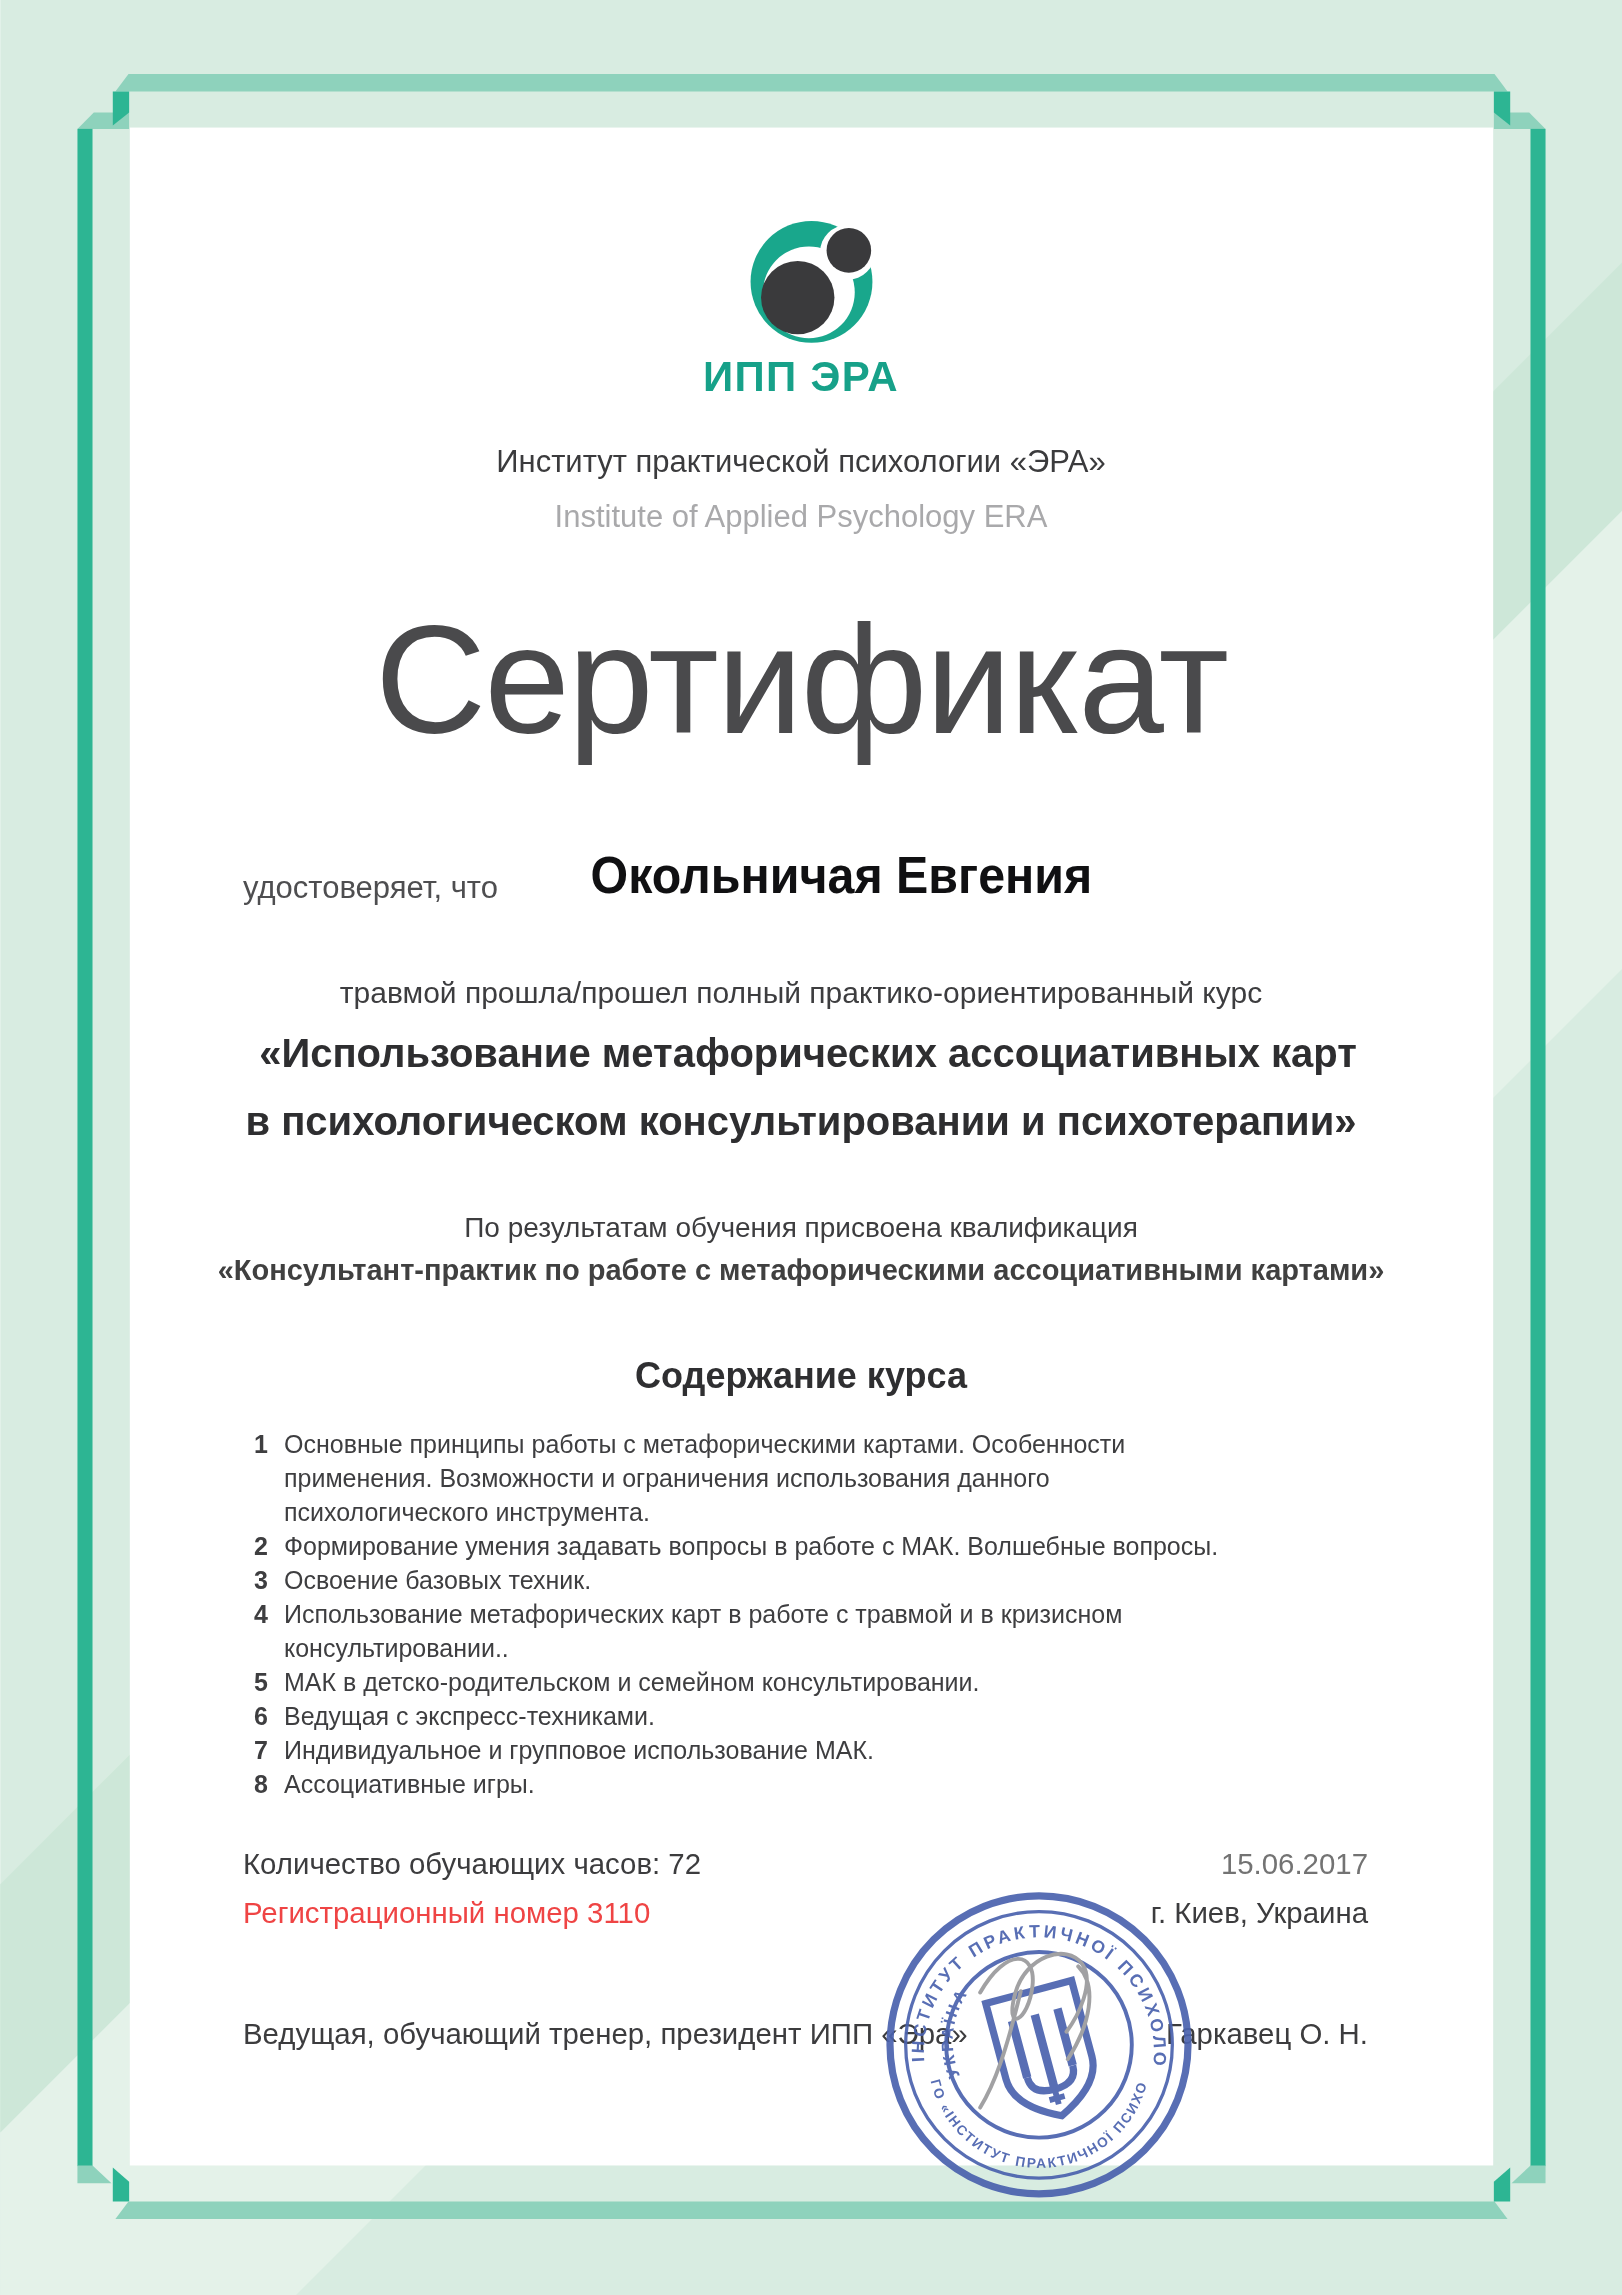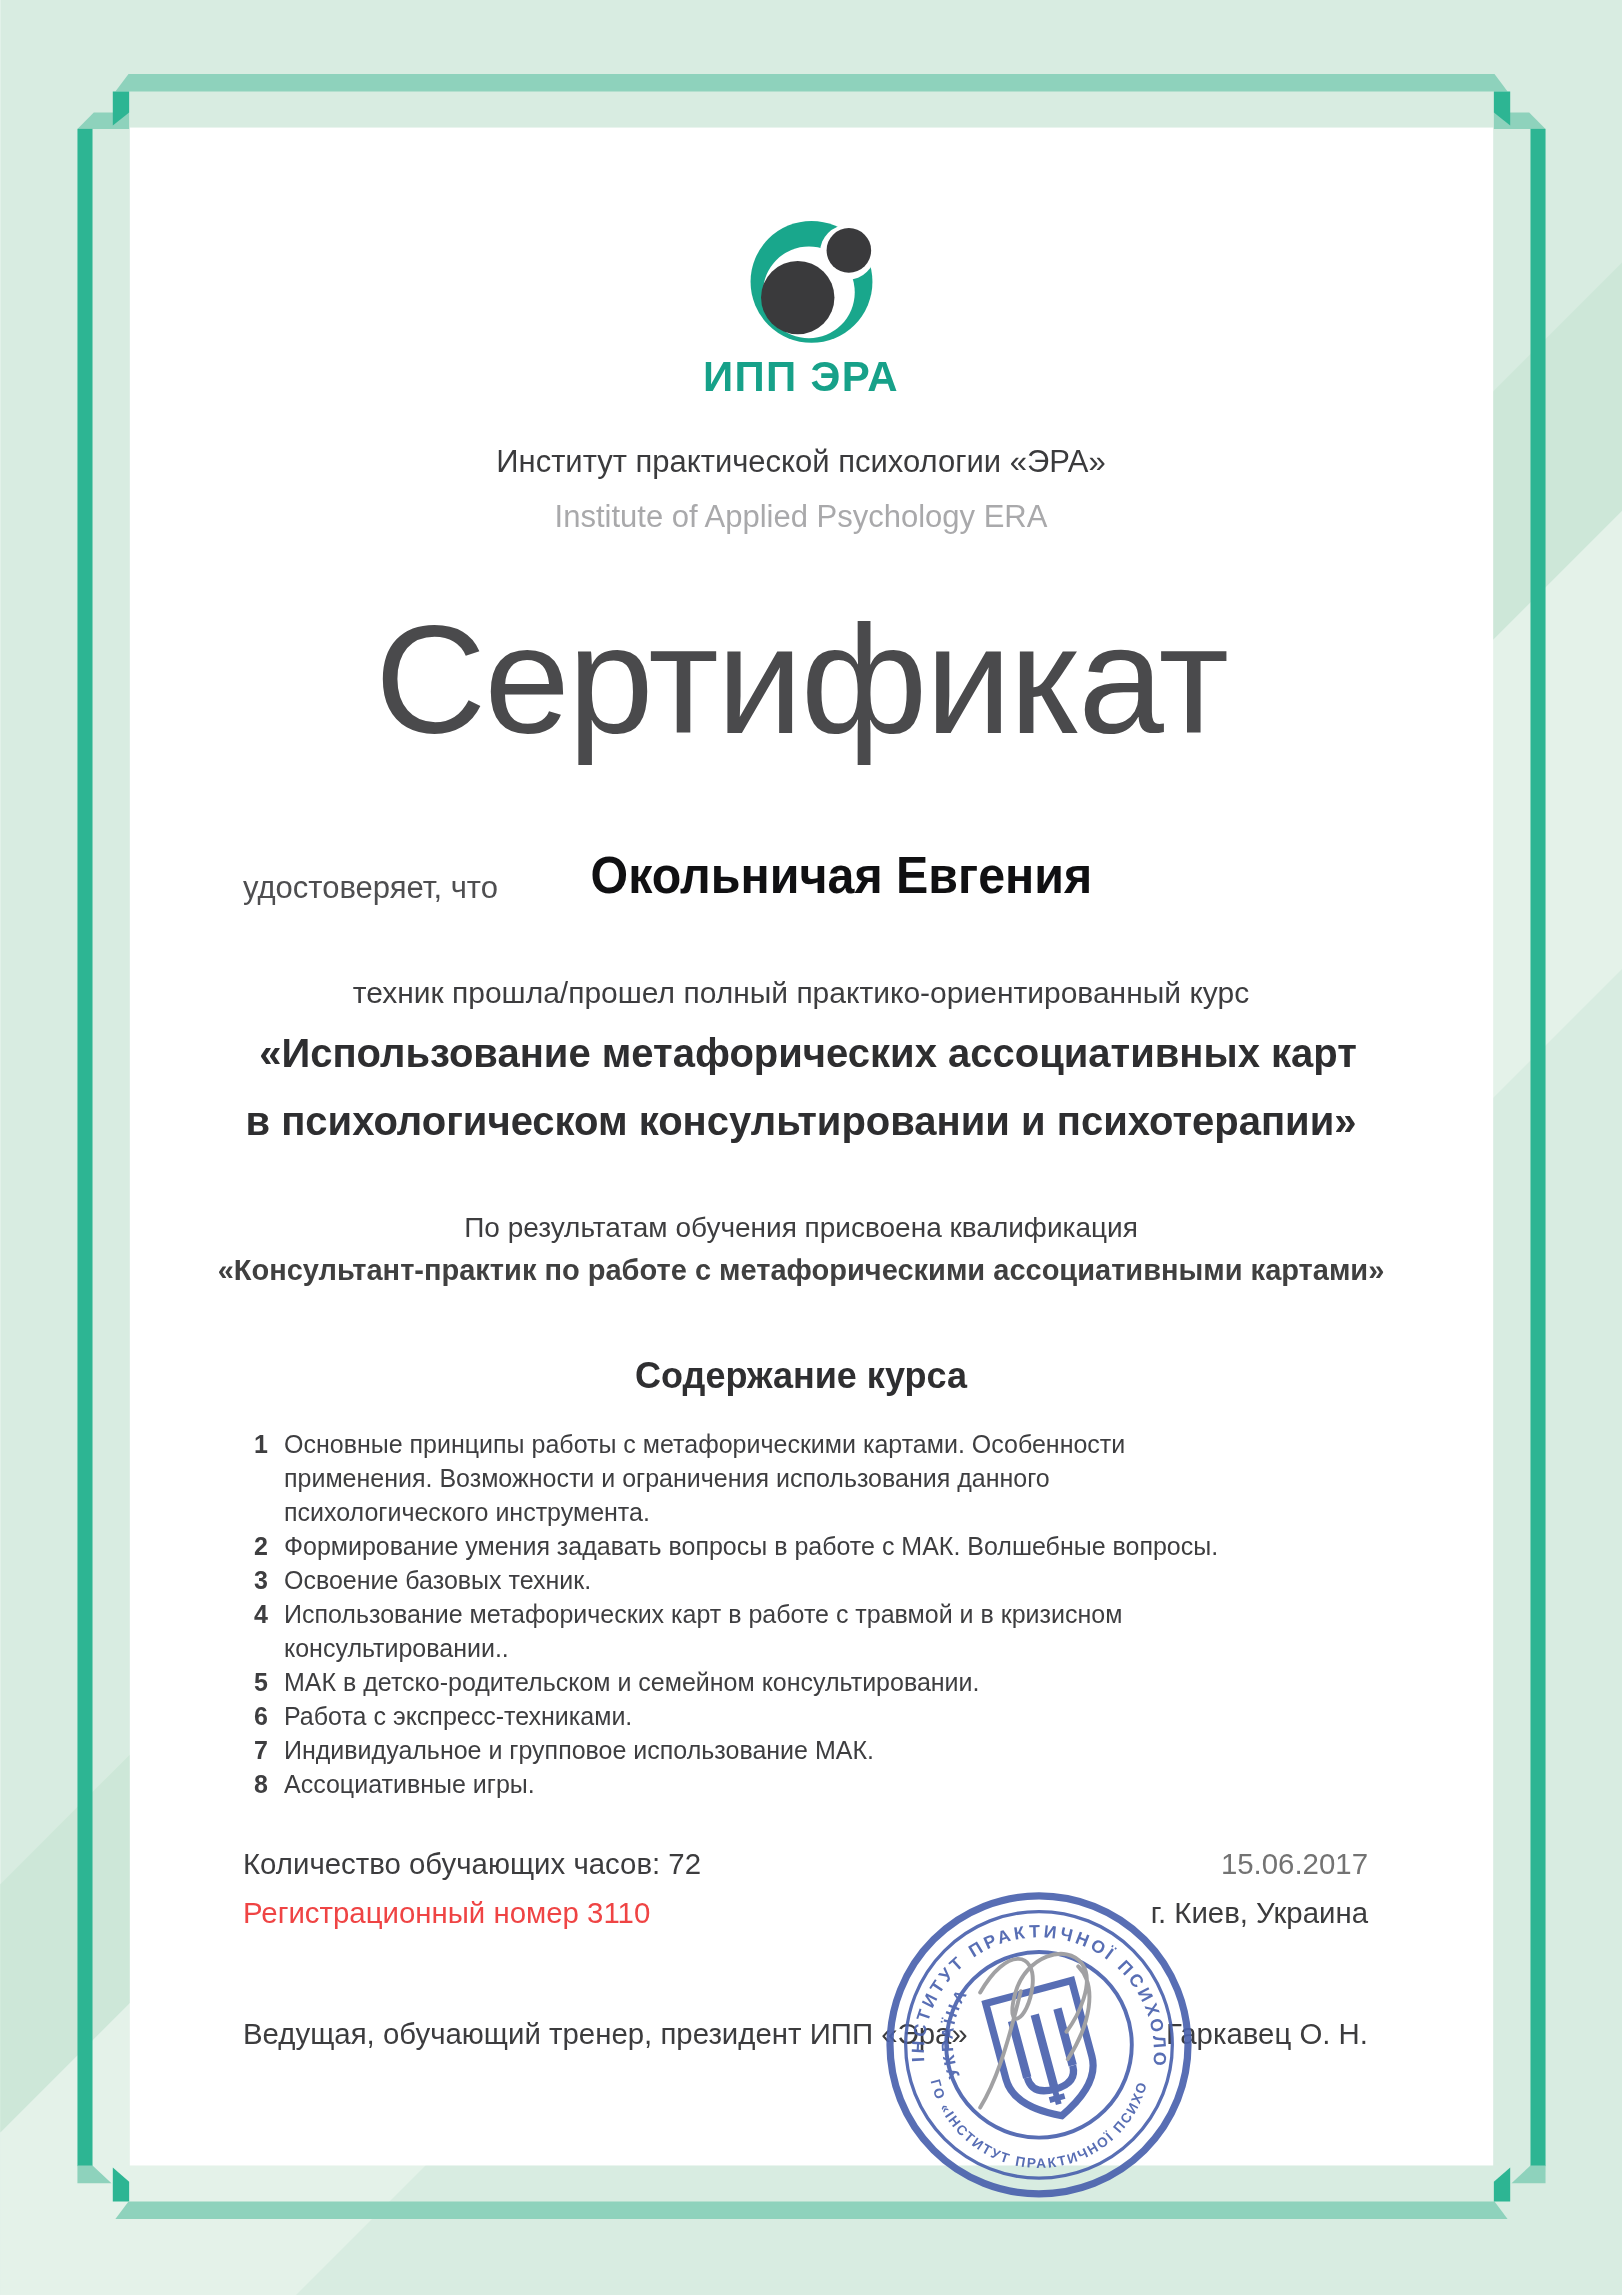--- a/index.html
+++ b/index.html
@@ -77,21 +77,21 @@
   </svg>
   <div class="txt center brand">ИПП ЭРА</div>
 
   <div class="txt center org-ru">Институт практической психологии «ЭРА»</div>
   <div class="txt center org-en">Institute of Applied Psychology ERA</div>
   <div class="txt center cert-title">Сертификат</div>
 
   <div class="txt certifies">удостоверяет, что</div>
   <div class="txt recipient">Окольничая Евгения</div>
 
-  <div class="txt center course-intro">техник прошла/прошел полный практико-ориентированный курс</div>
+  <div class="txt center course-intro">травмой прошла/прошел полный практико-ориентированный курс</div>
   <div class="txt center course-l1">«Использование метафорических ассоциативных карт</div>
   <div class="txt center course-l2">в психологическом консультировании и психотерапии»</div>
 
   <div class="txt center qual-intro">По результатам обучения присвоена квалификация</div>
   <div class="txt center qual-name">«Консультант-практик по работе с метафорическими ассоциативными картами»</div>
 
   <div class="txt center contents-h">Содержание курса</div>
   <ol class="course-list">
     <li>
         <span class="num">1</span>
@@ -108,21 +108,21 @@
     <li>
         <span class="num">4</span>
         <span class="itxt">Использование метафорических карт в работе с травмой и в кризисном консультировании..</span>
       </li>
     <li>
         <span class="num">5</span>
         <span class="itxt">МАК в детско-родительском и семейном консультировании.</span>
       </li>
     <li>
         <span class="num">6</span>
-        <span class="itxt">Работа с экспресс-техниками.</span>
+        <span class="itxt">Ведущая с экспресс-техниками.</span>
       </li>
     <li>
         <span class="num">7</span>
         <span class="itxt">Индивидуальное и групповое использование МАК.</span>
       </li>
     <li>
         <span class="num">8</span>
         <span class="itxt">Ассоциативные игры.</span>
       </li>
   </ol>

